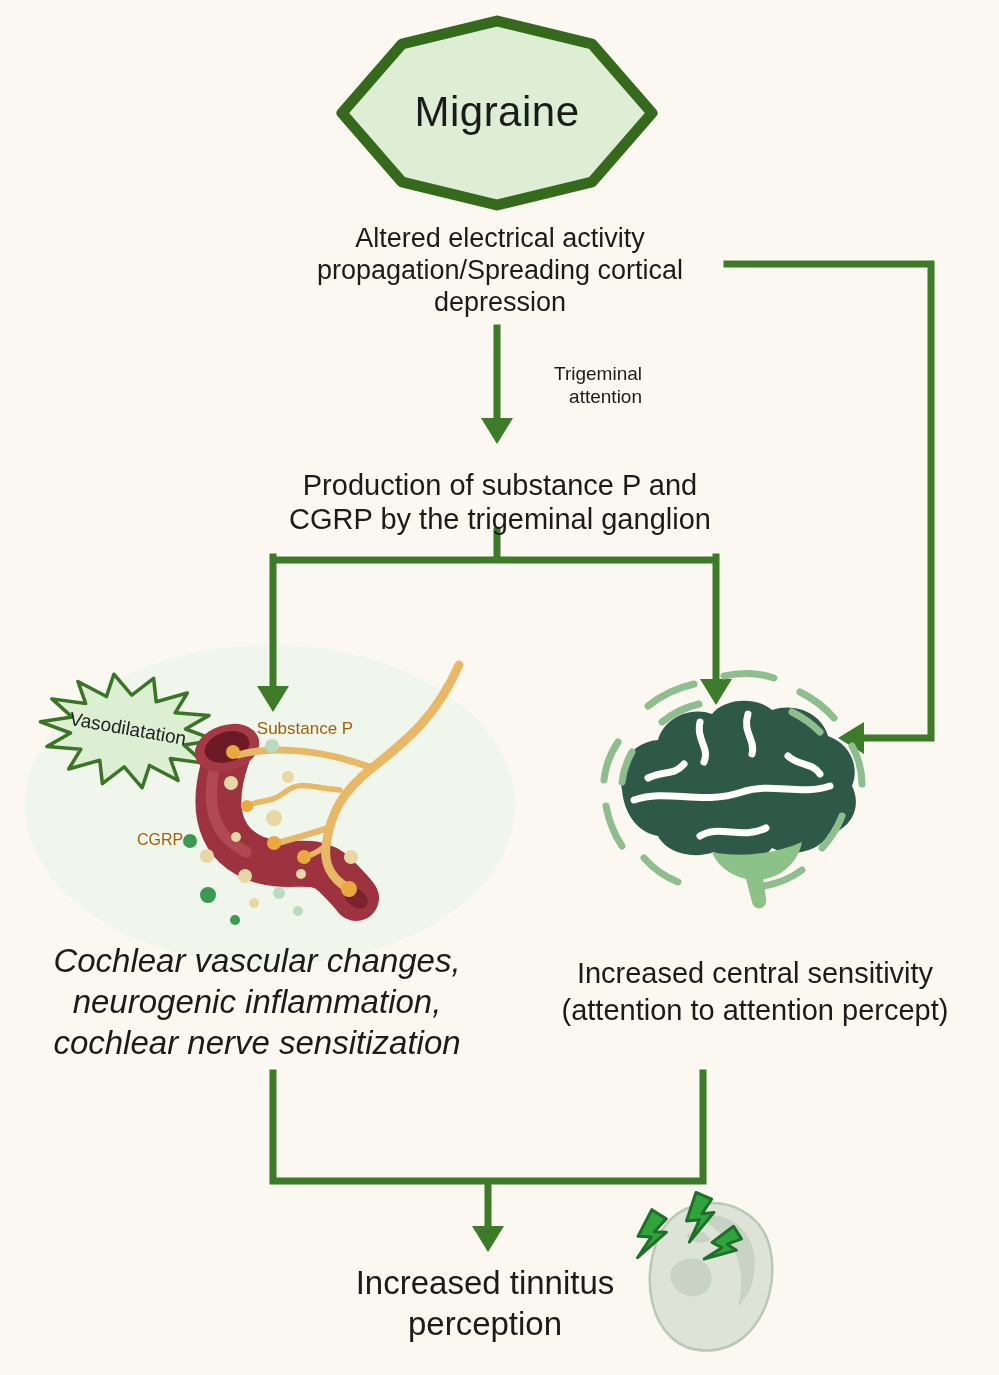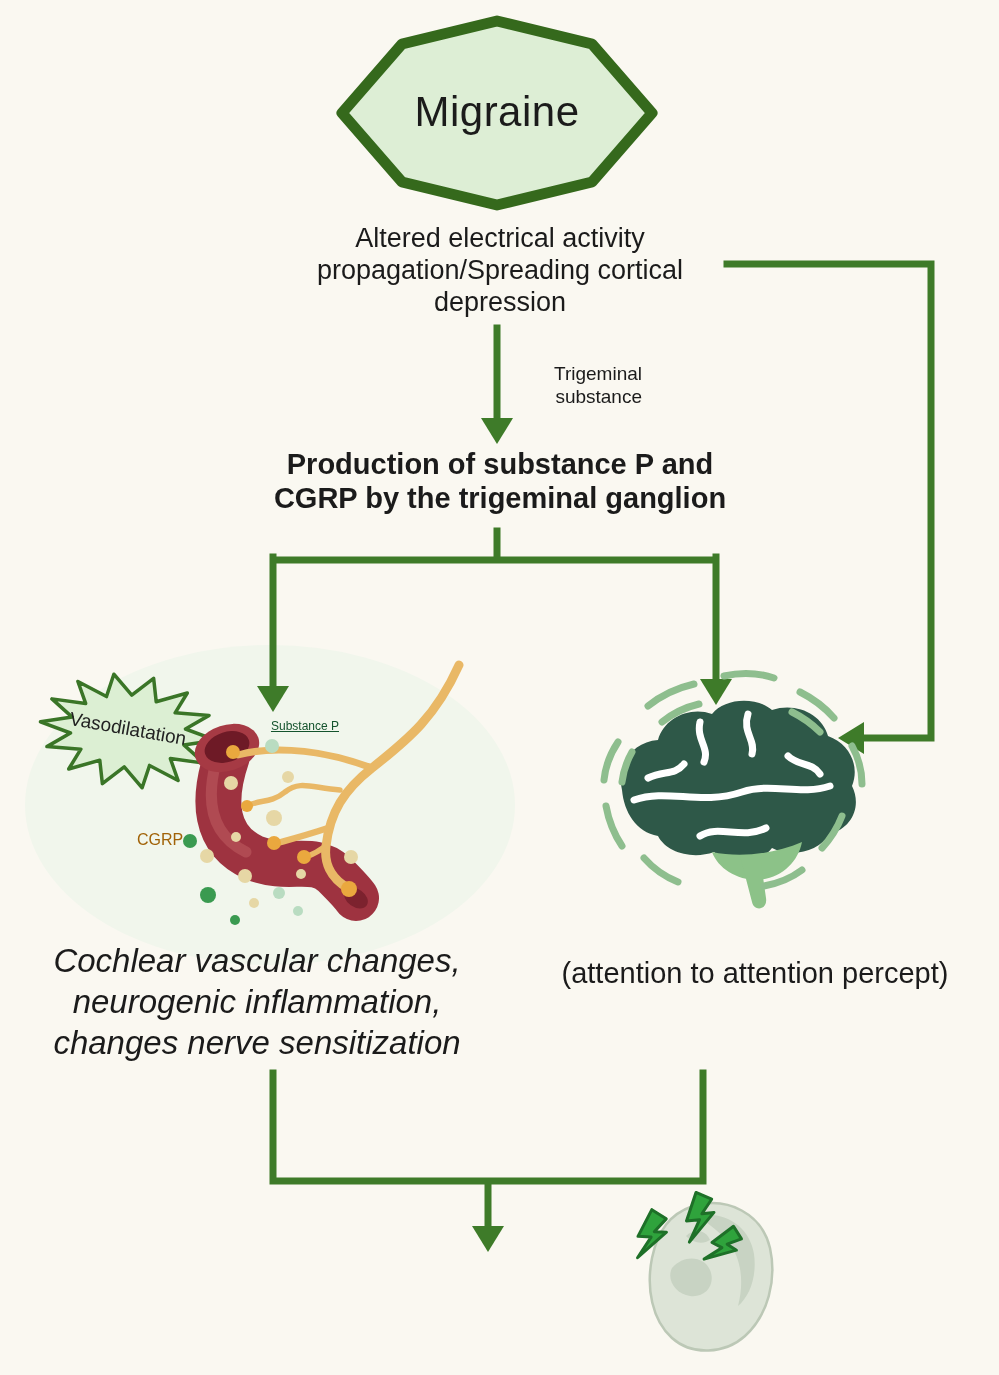--- a/index.html
+++ b/index.html
@@ -14,30 +14,30 @@
   .canvas{position:absolute;inset:0;width:999px;height:1375px;border-radius:32px;}
   svg.layer{position:absolute;left:0;top:0;width:999px;height:1375px;}
   .txt{position:absolute;text-align:center;color:#1b1b1b;}
   .txt span{display:block;}
   .migraine-label{
     left:342px;top:88px;width:310px;
     font-size:42px;font-weight:400;letter-spacing:0.5px;
   }
   .altered{left:290px;top:222px;width:420px;font-size:27px;line-height:32px;}
   .trigeminal{left:512px;top:362px;width:130px;font-size:19px;line-height:23px;text-align:right;}
-  .production{left:267px;top:447px;width:466px;font-size:29px;line-height:34px;font-weight:bold;}
+  .production{left:267px;top:468px;width:466px;font-size:29px;line-height:34px;}
   .cochlear{left:17px;top:940px;width:480px;font-size:33px;line-height:41px;font-style:italic;}
   .central{left:522px;top:955px;width:466px;font-size:29px;line-height:37px;}
   .outcome{left:330px;top:1262px;width:310px;font-size:33px;line-height:41px;}
   .vasodilatation{
     left:48px;top:718px;width:160px;
     font-size:19px;color:#222;
     transform:rotate(10deg);
   }
-  .substance-p{left:245px;top:719px;width:120px;font-size:12px;color:#14532d;text-decoration:underline;}
+  .substance-p{left:245px;top:719px;width:120px;font-size:17px;color:#a16207;}
   .cgrp{left:130px;top:831px;width:60px;font-size:16px;color:#a16207;}
 </style>
 </head>
 <body>
 
 <div class="canvas">
 
   <svg class="layer" viewBox="0 0 999 1375">
 
     <ellipse cx="270" cy="805" rx="245" ry="160" fill="#f1f6ec"></ellipse>
@@ -155,36 +155,41 @@
   <div class="txt migraine-label">Migraine</div>
 
   <div class="txt altered">
     <span>Altered electrical activity</span>
     <span>propagation/Spreading cortical</span>
     <span>depression</span>
   </div>
 
   <div class="txt trigeminal">
     <span>Trigeminal</span>
-    <span>substance</span>
+    <span>attention</span>
   </div>
 
   <div class="txt production">
     <span>Production of substance P and</span>
     <span>CGRP by the trigeminal ganglion</span>
   </div>
 
   <div class="txt cochlear">
     <span>Cochlear vascular changes,</span>
     <span>neurogenic inflammation,</span>
-    <span>changes nerve sensitization</span>
+    <span>cochlear nerve sensitization</span>
   </div>
 
   <div class="txt central">
+    <span>Increased central sensitivity</span>
     <span>(attention to attention percept)</span>
   </div>
 
+  <div class="txt outcome">
+    <span>Increased tinnitus</span>
+    <span>perception</span>
+  </div>
 
   <div class="txt vasodilatation">Vasodilatation</div>
   <div class="txt substance-p">Substance P</div>
   <div class="txt cgrp">CGRP</div>
 
 </div>
 
 </body></html>

